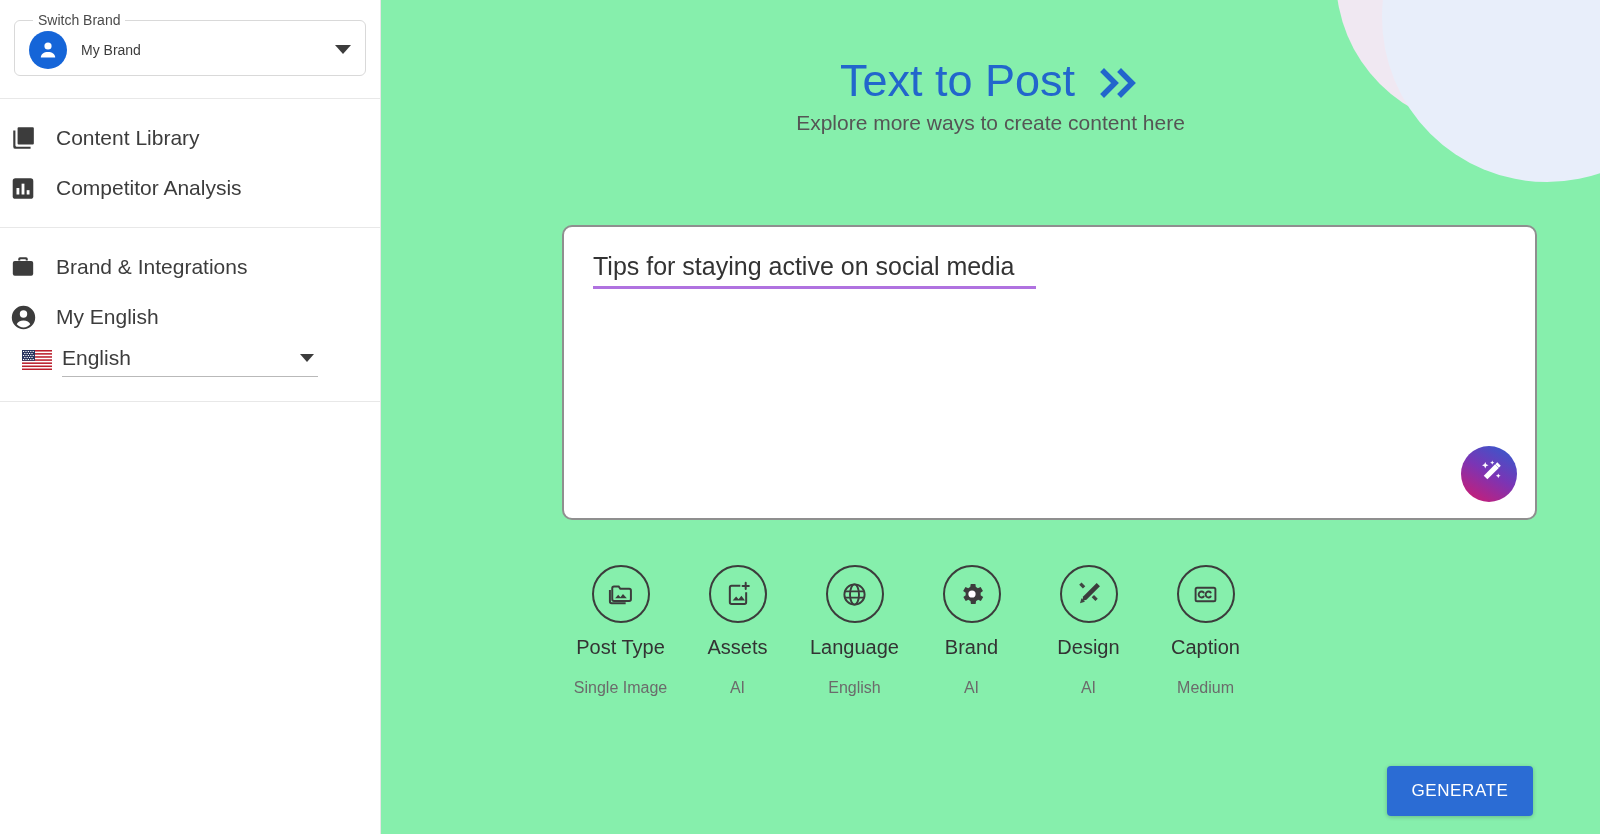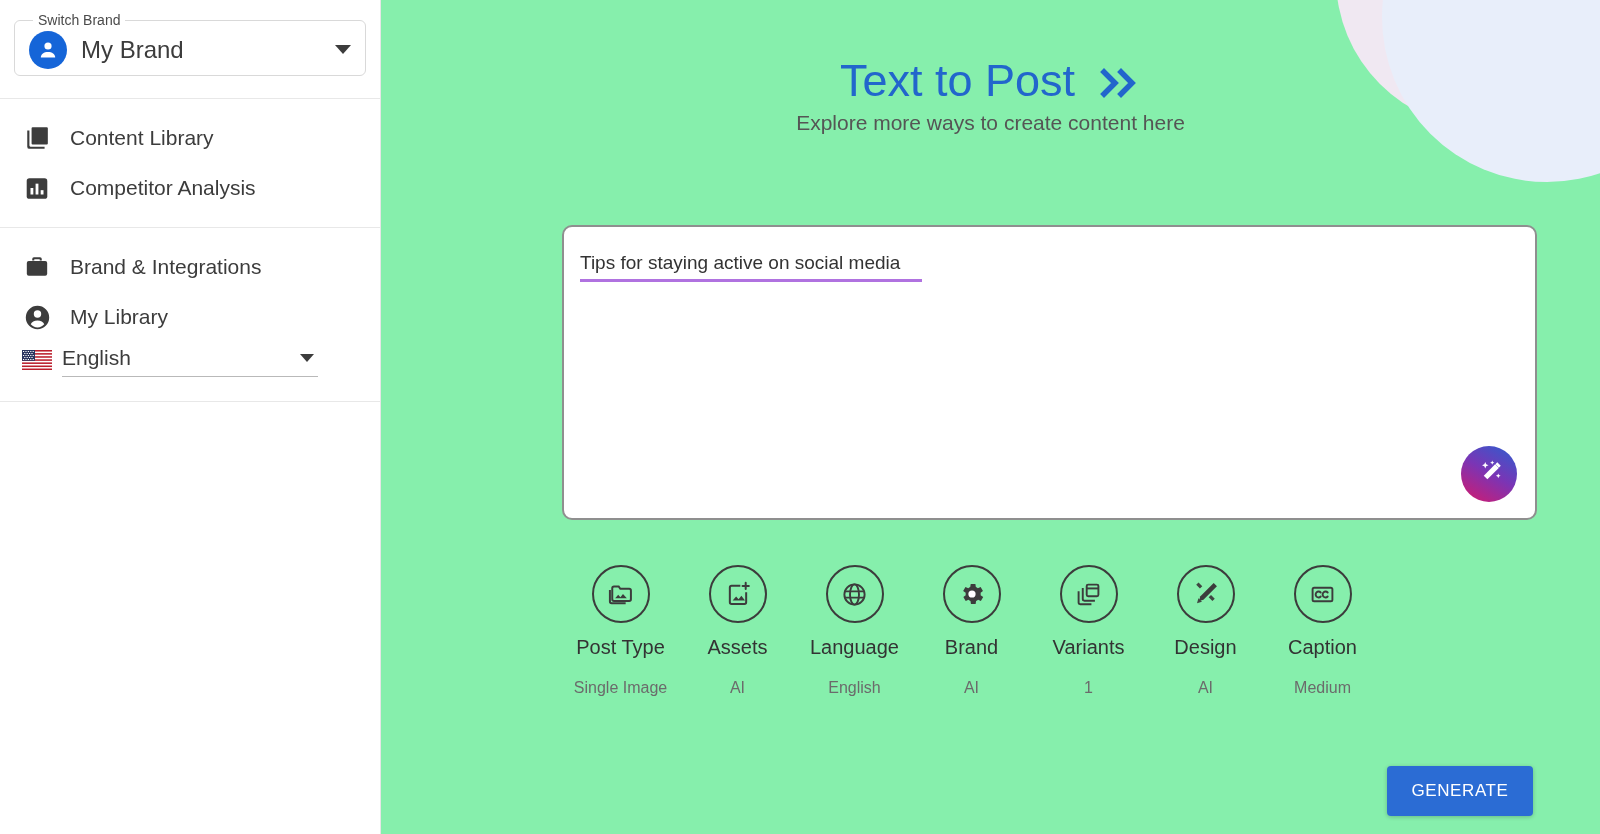--- a/index.html
+++ b/index.html
@@ -62,38 +62,38 @@
     gap: 14px;
     margin-top: -4px;
   }
   .avatar-circle {
     width: 38px; height: 38px; border-radius: 50%;
     background: #1565d8;
     flex: 0 0 38px;
     display: flex; align-items: center; justify-content: center;
   }
   .brand-name {
-    font-size: 24px;
+    font-size: 14px;
     color: #3c3c3c;
     flex: 1;
   }
   .caret {
     width: 0; height: 0;
     border-left: 8px solid transparent;
     border-right: 8px solid transparent;
     border-top: 9px solid #3c3c3c;
     flex: 0 0 auto;
   }
 
   .side-divider { height: 1px; background: #e8e8e8; margin: 0; }
   .side-group { padding: 14px 0 14px 0; }
   .nav-item {
     display: flex; align-items: center;
     gap: 18px;
-    padding: 10px 0 10px 22px;
+    padding: 10px 0 10px 8px;
     cursor: pointer;
   }
   .nav-icon {
     width: 30px; height: 30px;
     flex: 0 0 30px;
     display: flex; align-items: center; justify-content: center;
     color: #3c3c3c;
   }
   .nav-label { font-size: 21px; color: #3c3c3c; }
 
@@ -150,22 +150,22 @@
   .composer {
     position: absolute;
     left: 181px; top: 225px;
     width: 975px; height: 295px;
     border: 2px solid #8f8f8f;
     border-radius: 10px;
     background: #fff;
   }
   .composer-text {
     position: absolute;
-    left: 16px; top: 25px;
-    font-size: 19px;
+    left: 29px; top: 25px;
+    font-size: 25px;
     color: #333;
     padding-bottom: 5px;
     border-bottom: 3px solid #b072e0;
     padding-right: 22px;
     display: inline-block;
     white-space: nowrap;
   }
   .wand-btn {
     position: absolute;
     right: 18px; bottom: 16px;
@@ -287,21 +287,21 @@
           </svg>
         </span>
         <span class="nav-label">Brand &amp; Integrations</span>
       </div>
       <div class="nav-item">
         <span class="nav-icon">
           <svg width="27" height="27" viewBox="0 0 24 24" fill="#3c3c3c">
             <path d="M12 1.6A10.4 10.4 0 1 0 22.4 12 10.4 10.4 0 0 0 12 1.6zm0 4a3.3 3.3 0 1 1-3.3 3.3A3.3 3.3 0 0 1 12 5.6zm0 15.2a7.9 7.9 0 0 1-6-2.8c.7-2.1 3.2-3.3 6-3.3s5.3 1.2 6 3.3a7.9 7.9 0 0 1-6 2.8z"></path>
           </svg>
         </span>
-        <span class="nav-label">My Library</span>
+        <span class="nav-label">My English</span>
       </div>
 
       <div class="lang-row">
         <svg class="flag-img" viewBox="0 0 30 20">
           <rect width="30" height="20" fill="#ffffff"></rect>
           <g fill="#bb1e2d">
             <rect y="0" width="30" height="1.55"></rect>
             <rect y="3.1" width="30" height="1.55"></rect>
             <rect y="6.2" width="30" height="1.55"></rect>
             <rect y="9.3" width="30" height="1.55"></rect>
@@ -414,32 +414,20 @@
         <span class="option-circle">
           <svg width="28" height="28" viewBox="0 0 24 24" fill="#3c3c3c">
             <path d="M19.4 13a7.6 7.6 0 0 0 0-2l2-1.6-2-3.4-2.4 1a7.6 7.6 0 0 0-1.7-1l-.4-2.6h-4l-.4 2.6a7.6 7.6 0 0 0-1.7 1l-2.4-1-2 3.4L6.6 11a7.6 7.6 0 0 0 0 2l-2 1.6 2 3.4 2.4-1a7.6 7.6 0 0 0 1.7 1l.4 2.6h4l.4-2.6a7.6 7.6 0 0 0 1.7-1l2.4 1 2-3.4z"></path>
             <circle cx="12" cy="12" r="3.1" fill="#fff"></circle>
           </svg>
         </span>
         <span class="option-label">Brand</span>
         <span class="option-value">AI</span>
       </div>
 
-      <div class="option">
-        <span class="option-circle">
-          <svg width="27" height="27" viewBox="0 0 24 24" fill="none" stroke="#3c3c3c" stroke-width="1.7">
-            <path d="M3.2 9v10.2a1.4 1.4 0 0 0 1.4 1.4h10"></path>
-            <path d="M6.9 6.2v9.9a1.4 1.4 0 0 0 1.4 1.4h9.4"></path>
-            <rect x="10.4" y="3.2" width="10.4" height="10.4" rx="1.3"></rect>
-            <path d="M10.4 6.6h10.4"></path>
-          </svg>
-        </span>
-        <span class="option-label">Variants</span>
-        <span class="option-value">1</span>
-      </div>
 
       <div class="option">
         <span class="option-circle">
           <svg width="28" height="28" viewBox="0 0 24 24" fill="#3c3c3c">
             <path d="M18.6 2.6l2.8 2.8-11.6 11.6-3.7.9.9-3.7z"></path>
             <path d="M3.6 4.1l2-2 3.2 3.2-2 2zM14.3 14.8l2-2 3.2 3.2-2 2z" opacity="0.95"></path>
             <path d="M4.3 19.9l1.2-4.2 3 3z" opacity="0.95"></path>
           </svg>
         </span>
         <span class="option-label">Design</span>

